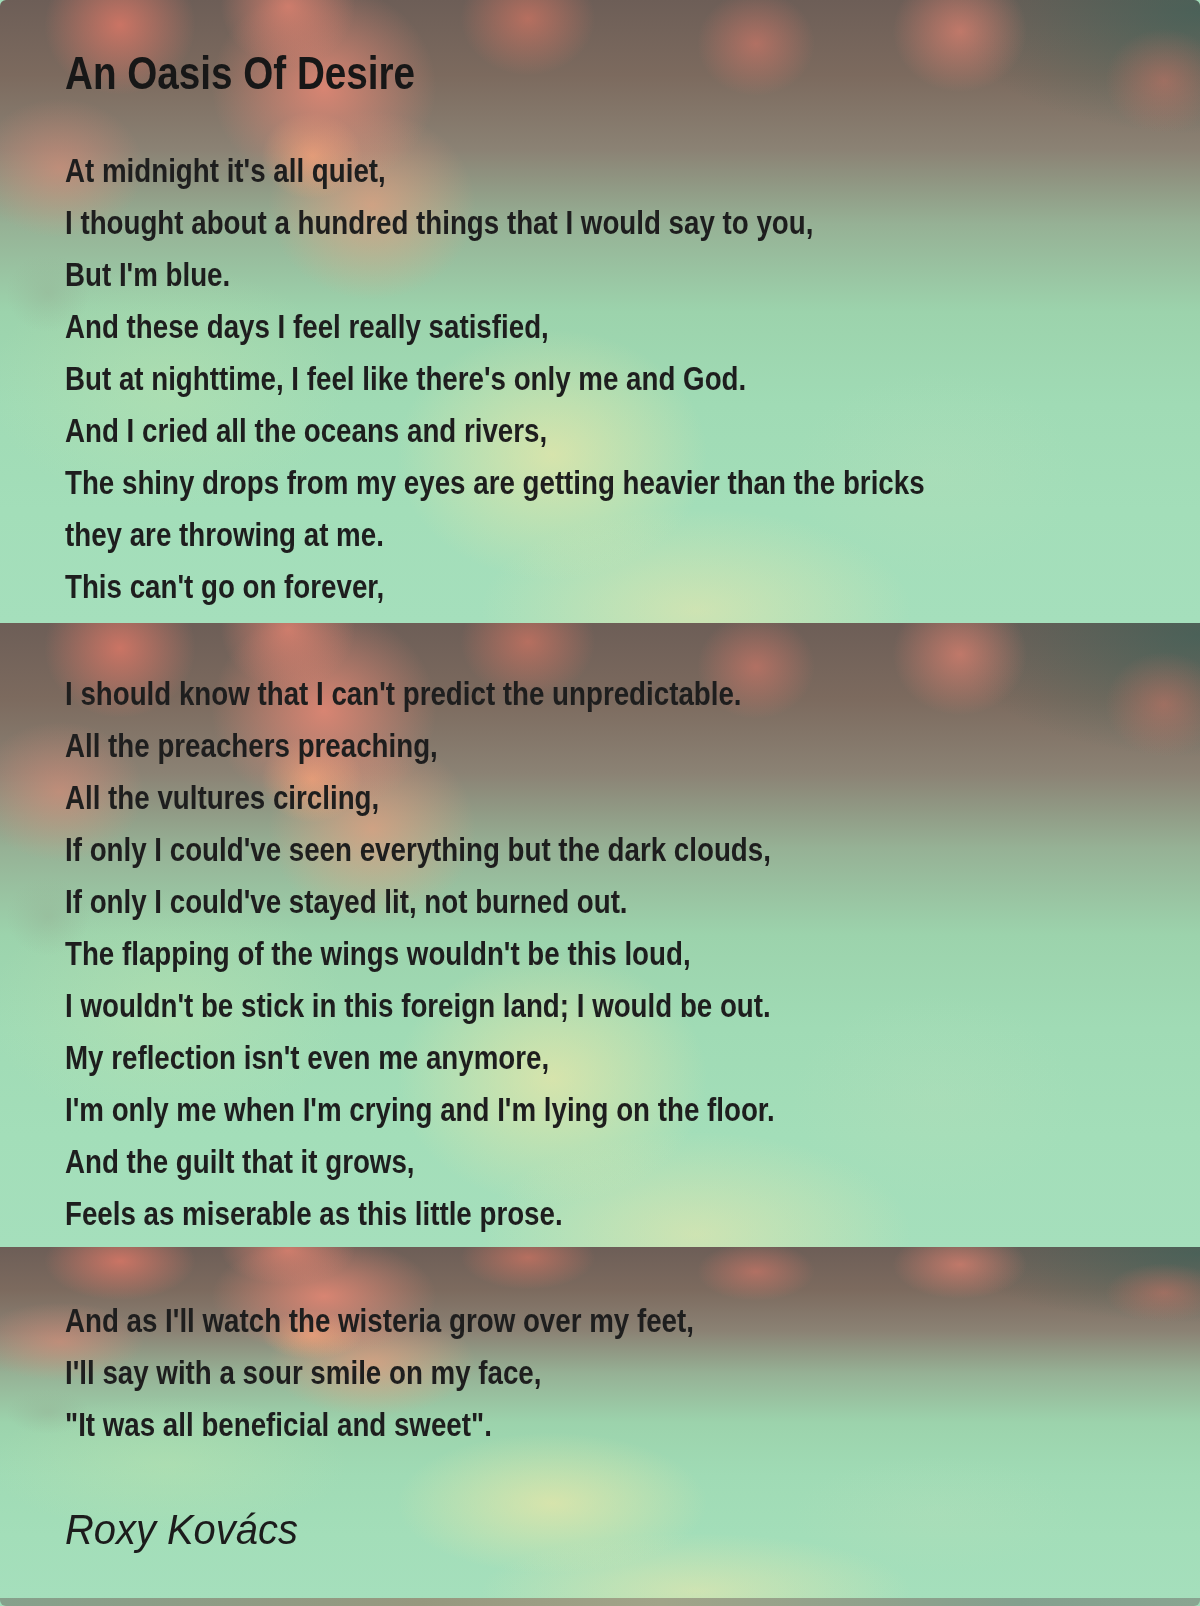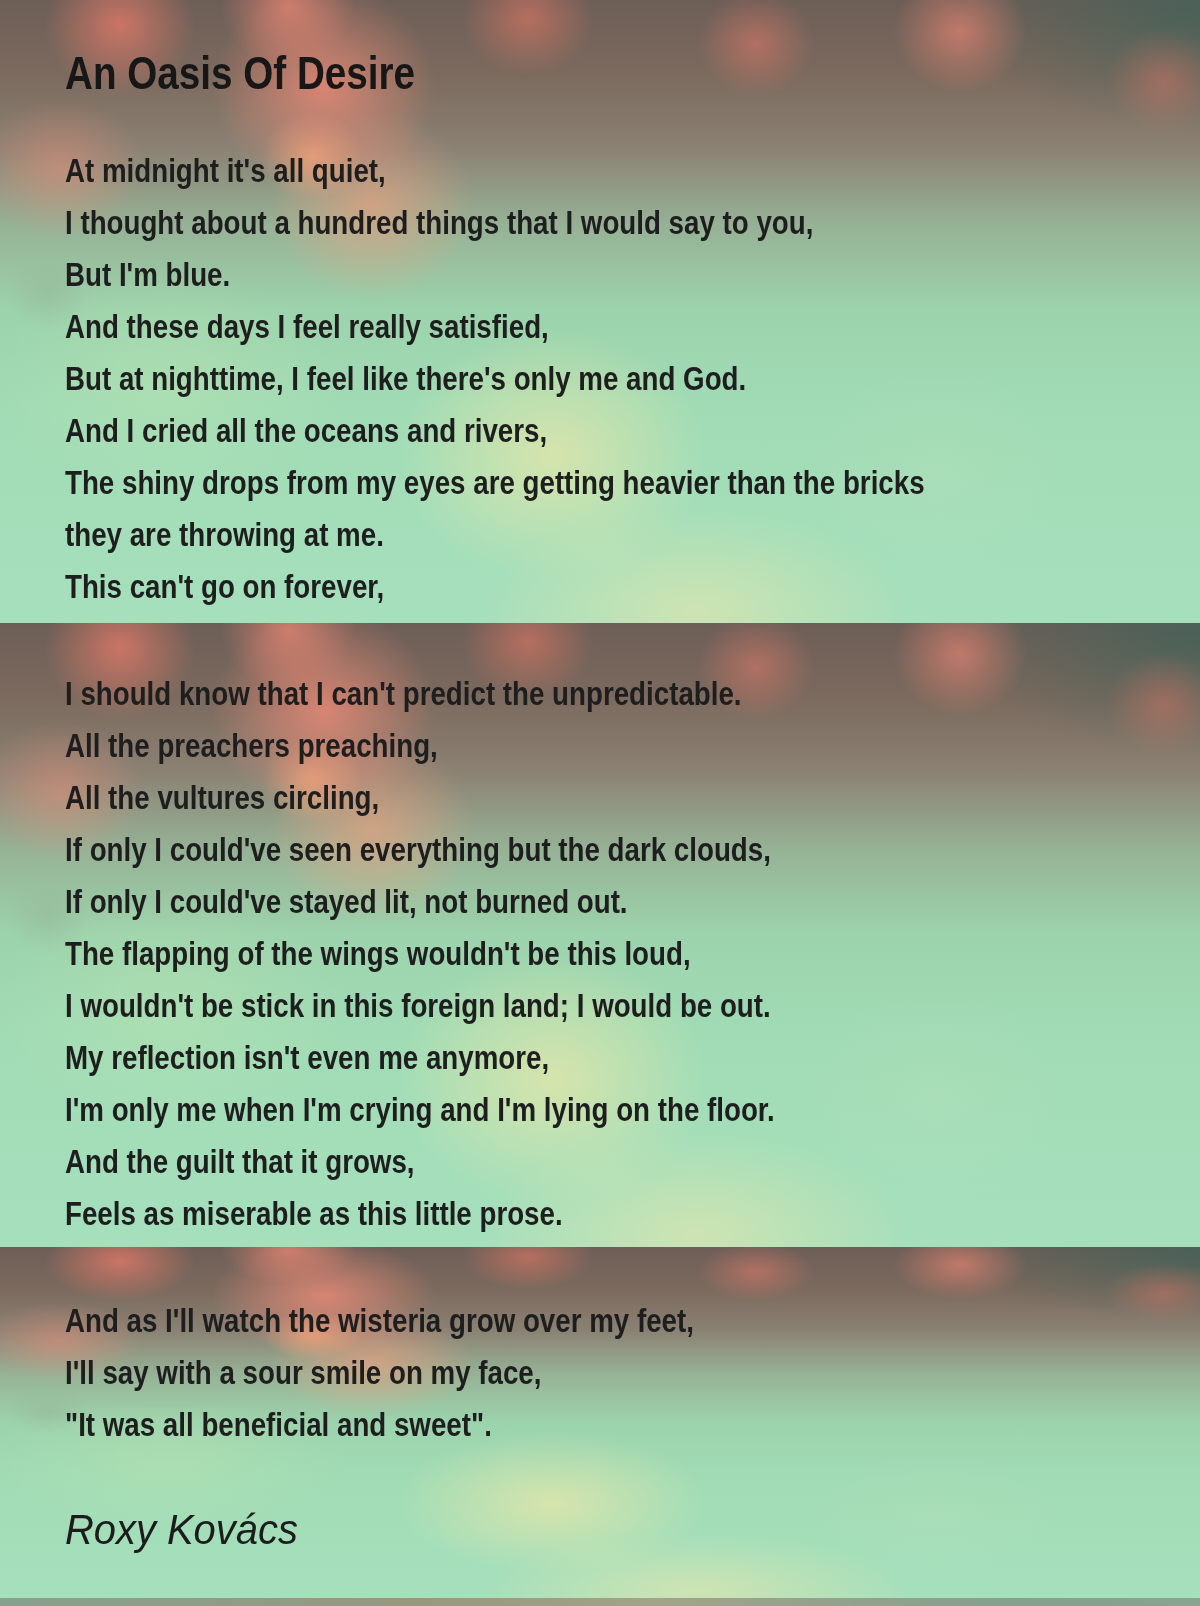--- a/index.html
+++ b/index.html
@@ -6,20 +6,21 @@
   body {
     font-family: "Liberation Sans", sans-serif;
     background: #a0ddb9;
   }
   .page {
     position: relative;
     width: 1200px;
     height: 1606px;
     overflow: hidden;
     background: #a0ddb9;
+    border-radius: 6px;
   }
 
   
   .tile {
     position: absolute;
     left: 0;
     width: 1200px;
     background:
       radial-gradient(ellipse 9% 16% at 10% 4%,  rgba(232,122,104,.75), rgba(232,122,104,0) 70%),
       radial-gradient(ellipse 8% 14% at 24% 1%,  rgba(240,135,115,.70), rgba(240,135,115,0) 70%),

